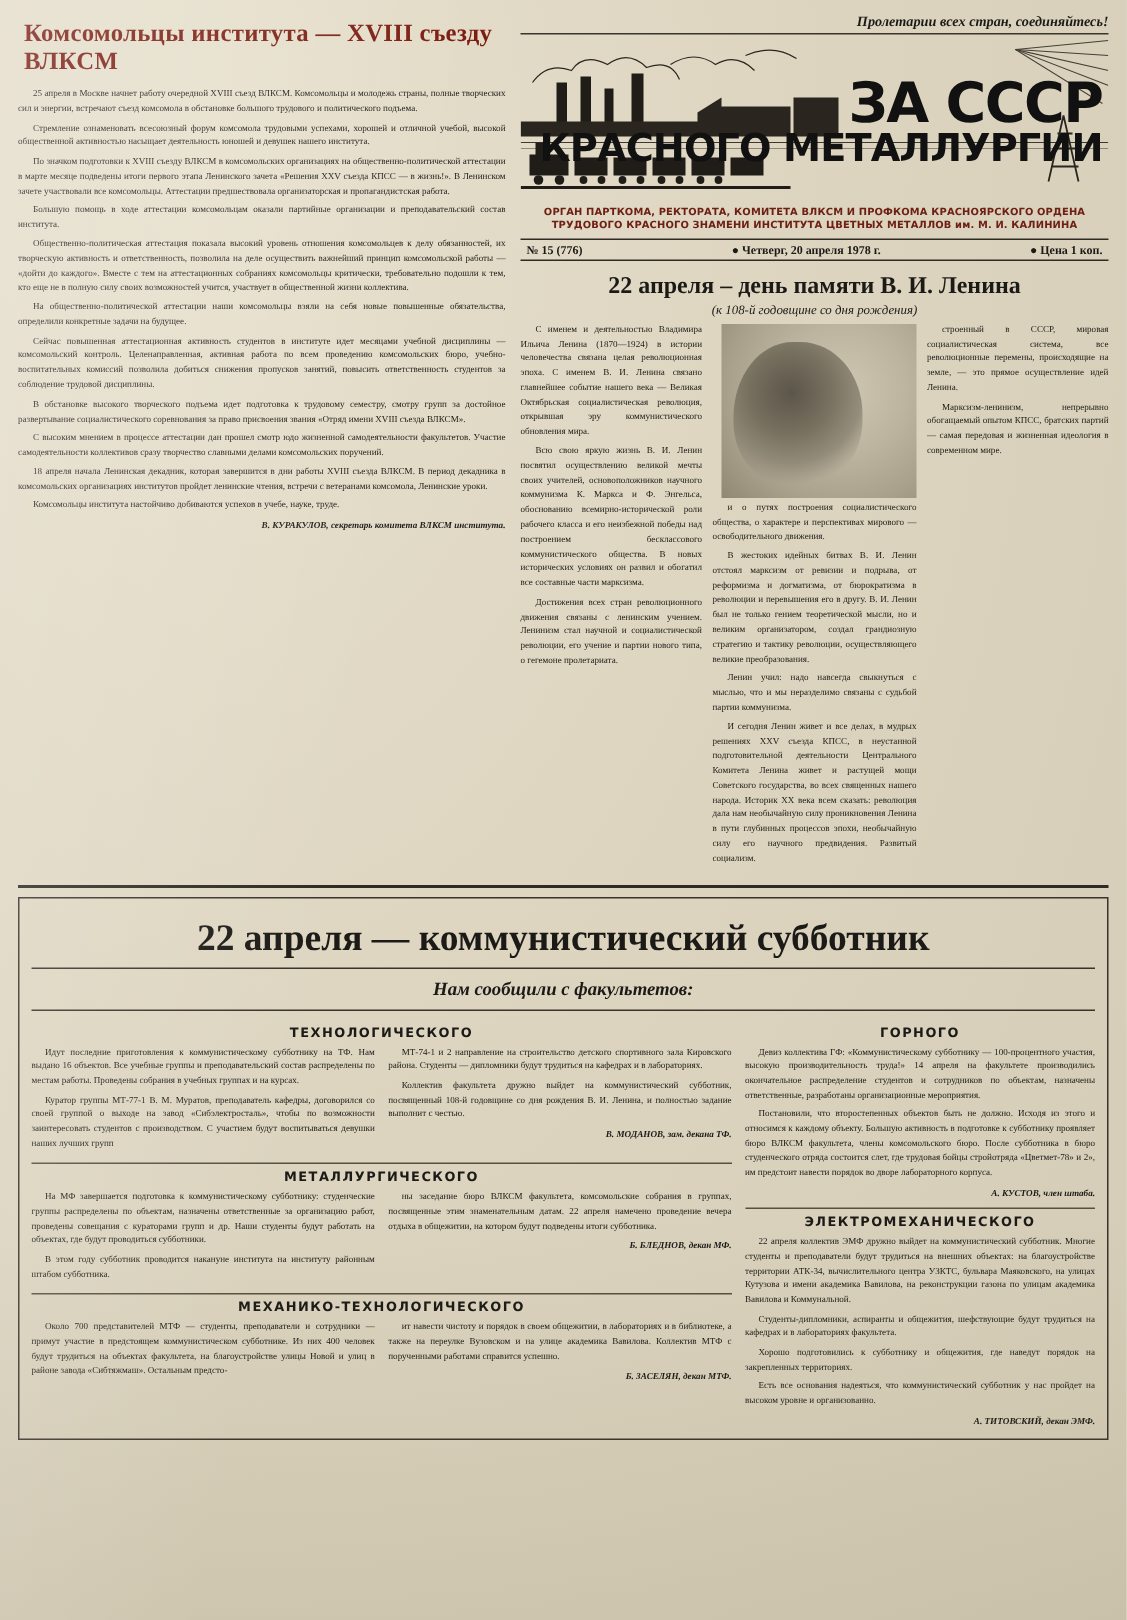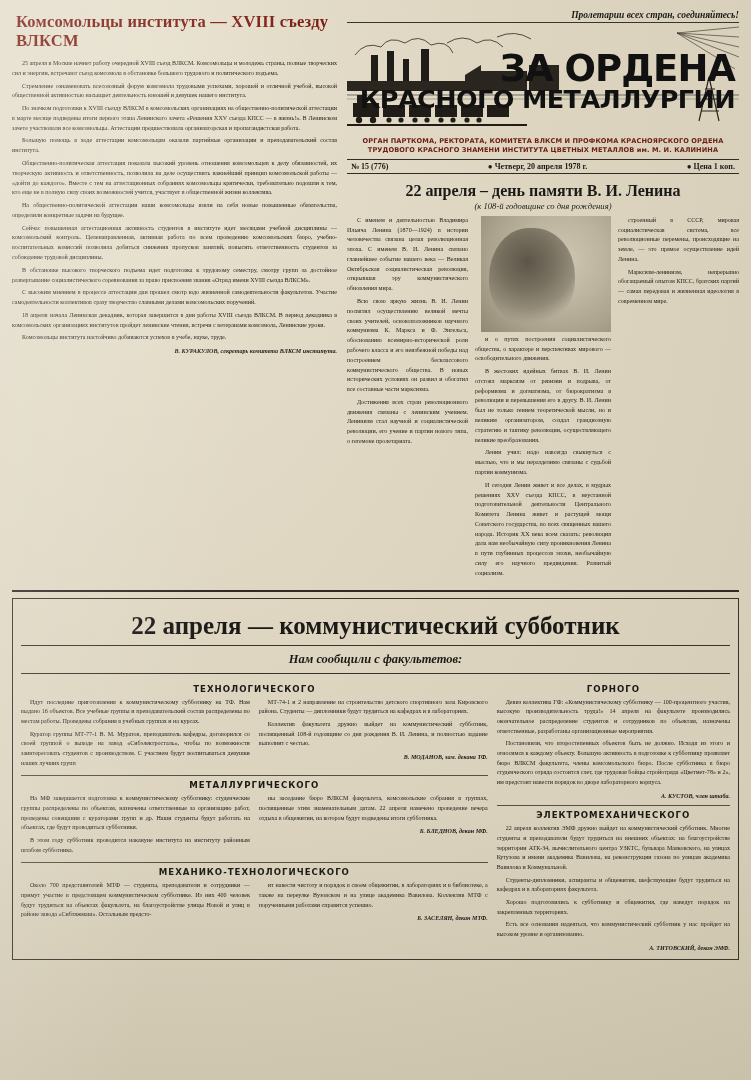--- a/index.html
+++ b/index.html
@@ -199,21 +199,21 @@
             <circle cx="120" cy="95" r="2.6"></circle>
               <circle cx="132" cy="95" r="2.6"></circle>
             <rect x="0" y="99" width="180" height="2"></rect>
           </g>
 
           <g stroke="#2a261f" stroke-width="1.2" fill="none">
             <path d="M352 96 l10 -44 l10 44 M354 86 h18 M356 74 h14 M358 64 h10"></path>
           </g>
         </svg>
         <div class="mast-title">
-          <span class="l1">ЗА ОРДЕНА</span>
+          <span class="l1">ЗА СССР</span>
           <span class="l2">КРАСНОГО МЕТАЛЛУРГИИ</span>
         </div>
       </div>
 
       <div class="mast-sub">ОРГАН ПАРТКОМА, РЕКТОРАТА, КОМИТЕТА ВЛКСМ И ПРОФКОМА КРАСНОЯРСКОГО ОРДЕНА ТРУДОВОГО КРАСНОГО ЗНАМЕНИ ИНСТИТУТА ЦВЕТНЫХ МЕТАЛЛОВ им. М. И. КАЛИНИНА</div>
 
       <div class="mast-meta">
         <span>№ 15 (776)</span>
         <span>
           <span>●</span>

